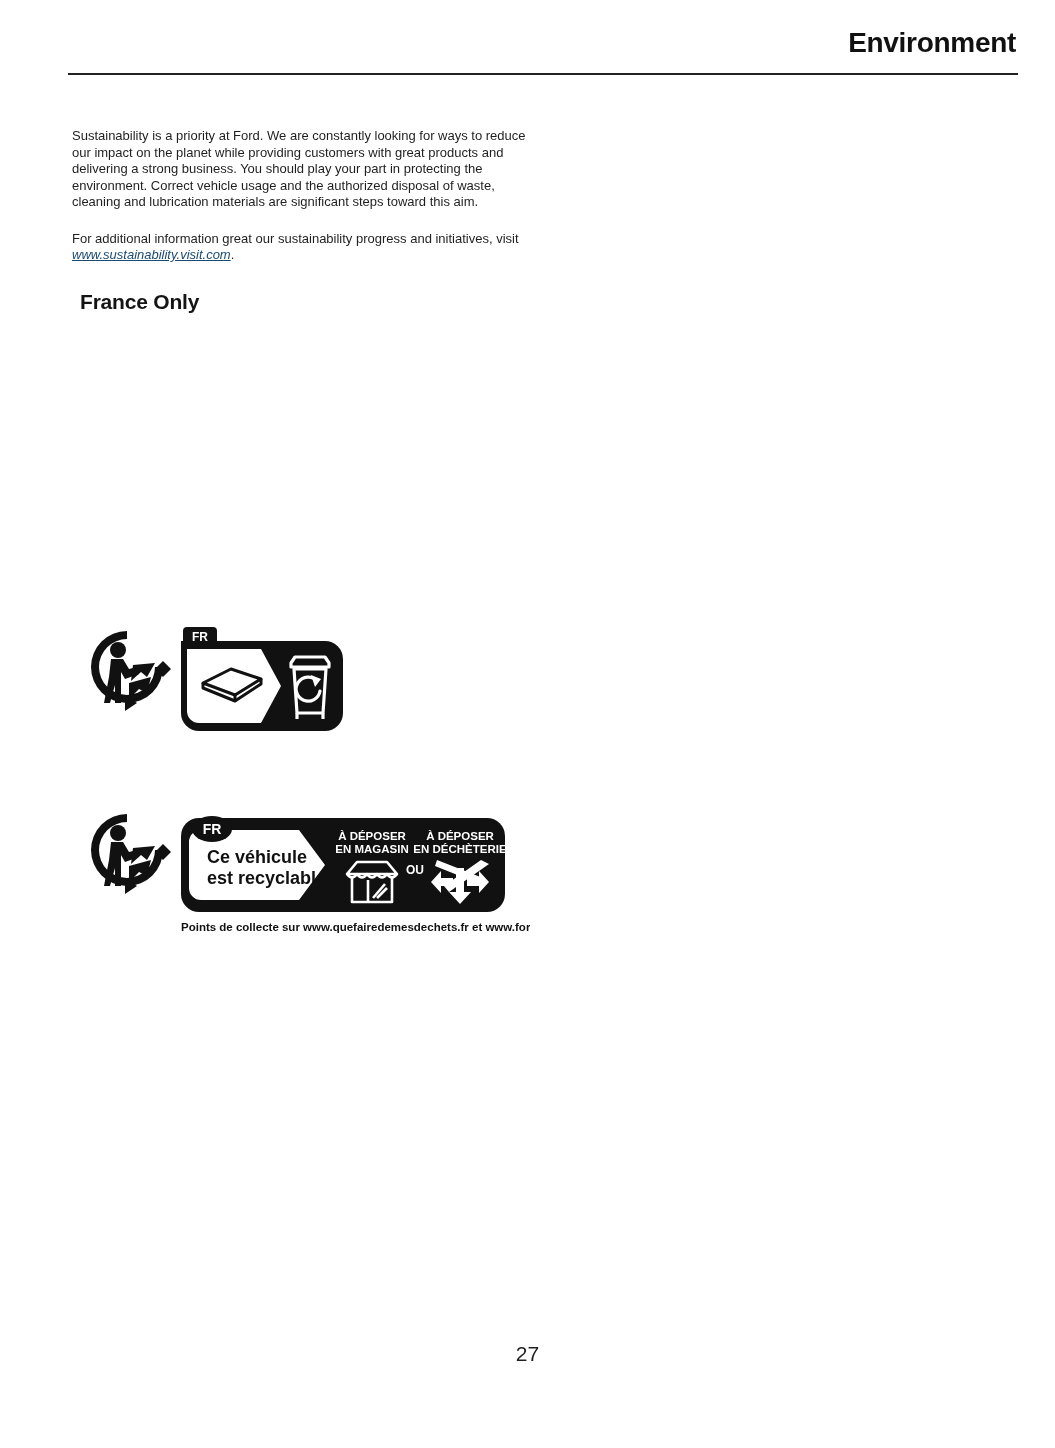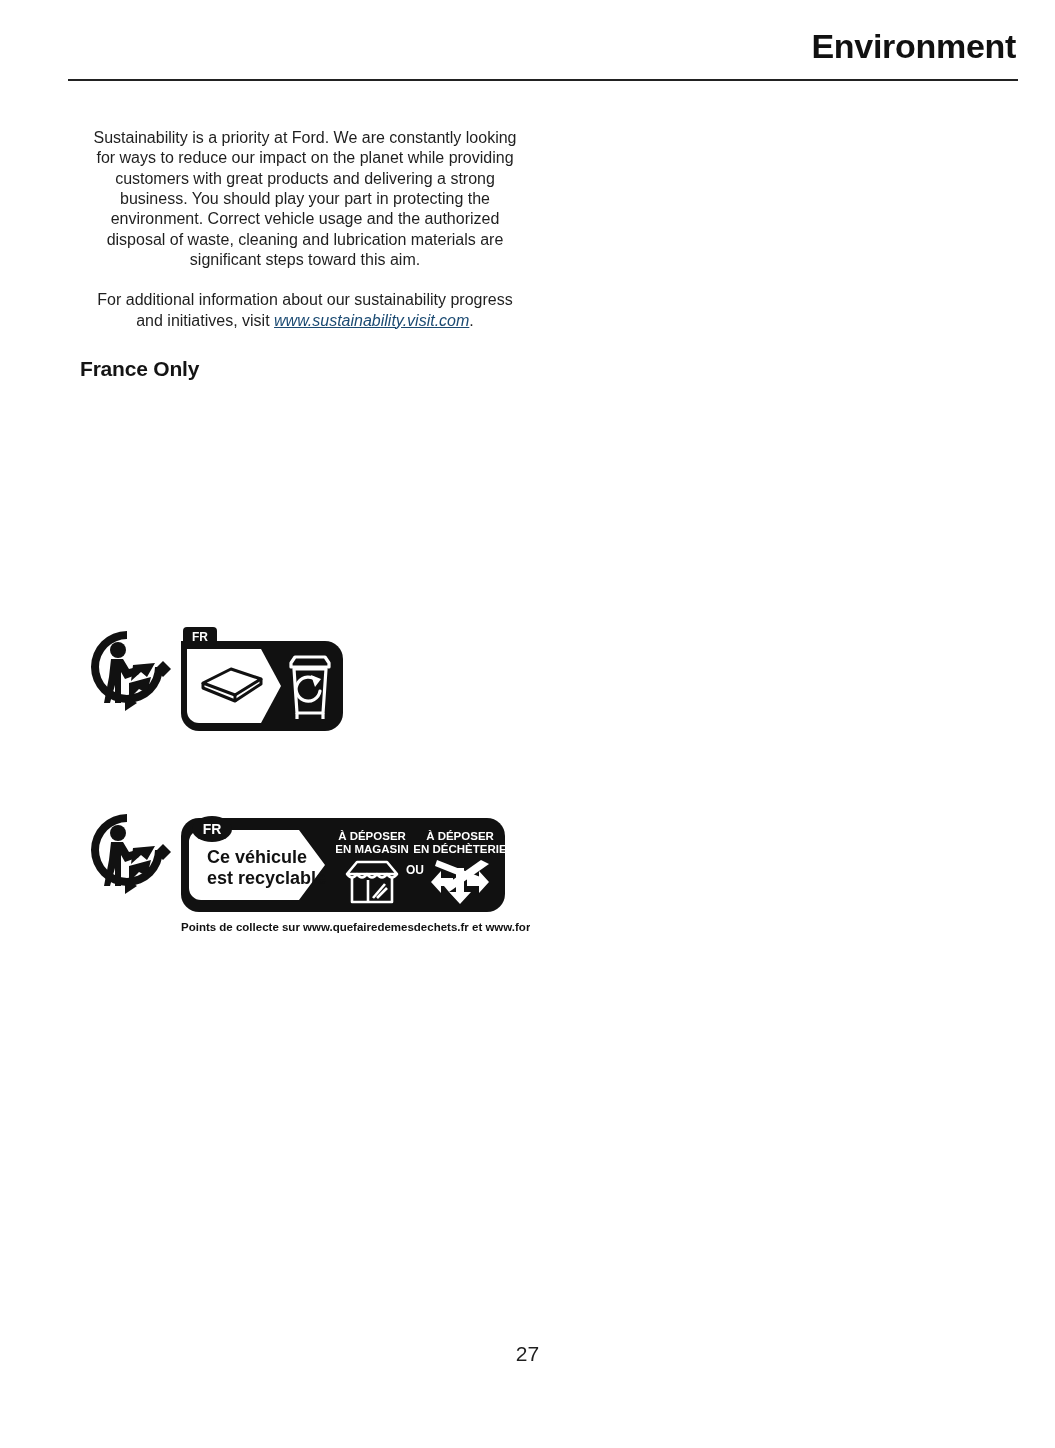--- a/index.html
+++ b/index.html
@@ -18,21 +18,21 @@
 
   
   .page-header {
     position: absolute;
     left: 68px;
     top: 28px;
     width: 950px;
   }
   .page-header .title {
     text-align: right;
-    font-size: 34px;
+    font-size: 28px;
     font-weight: bold;
     letter-spacing: -0.3px;
     color: #111111;
     line-height: 1.1;
     padding-right: 2px;
   }
   .header-rule {
     margin-top: 14px;
     border-top: 2px solid #222222;
     width: 100%;
@@ -48,25 +48,24 @@
   h1.section-title {
     font-size: 26px;
     font-weight: bold;
     line-height: 1.18;
     letter-spacing: -0.2px;
     margin: 0 0 24px 0;
     color: #141414;
     text-transform: uppercase;
   }
   p.body-text {
-    font-size: 16px;
+    font-size: 13px;
     line-height: 1.27;
-    margin: 0 0 20px 11px;
+    margin: 0 0 20px 0;
     color: #1f1f1f;
-    text-align: center;
   }
   .link {
     color: #1b4a72;
     font-style: italic;
     text-decoration: underline;
     cursor: pointer;
   }
   h2.sub-title {
     font-size: 21px;
     font-weight: bold;
@@ -109,21 +108,21 @@
 <div class="page-header">
   <div class="title">Environment</div>
   <div class="header-rule"></div>
 </div>
 
 <div class="content">
 
 
   <p class="body-text">Sustainability is a priority at Ford. We are constantly looking for ways to reduce our impact on the planet while providing customers with great products and delivering a strong business. You should play your part in protecting the environment. Correct vehicle usage and the authorized disposal of waste, cleaning and lubrication materials are significant steps toward this aim.</p>
 
-  <p class="body-text"><span>For additional information about our sustainability progress and initiatives, visit </span><span class="link">www.sustainability.visit.com</span><span>.</span></p>
+  <p class="body-text"><span>For additional information great our sustainability progress and initiatives, visit </span><span class="link">www.sustainability.visit.com</span><span>.</span></p>
 
   <h2 class="sub-title">France Only</h2>
 </div>
 
 <div class="figure figure-1">
   <svg width="270" height="110" viewBox="0 0 270 110" xmlns="http://www.w3.org/2000/svg">
 
     <g fill="#111111">
 
       <path d="M42 6 A36 36 0 1 0 78 42 L70 42 A28 28 0 1 1 42 14 Z"></path>

